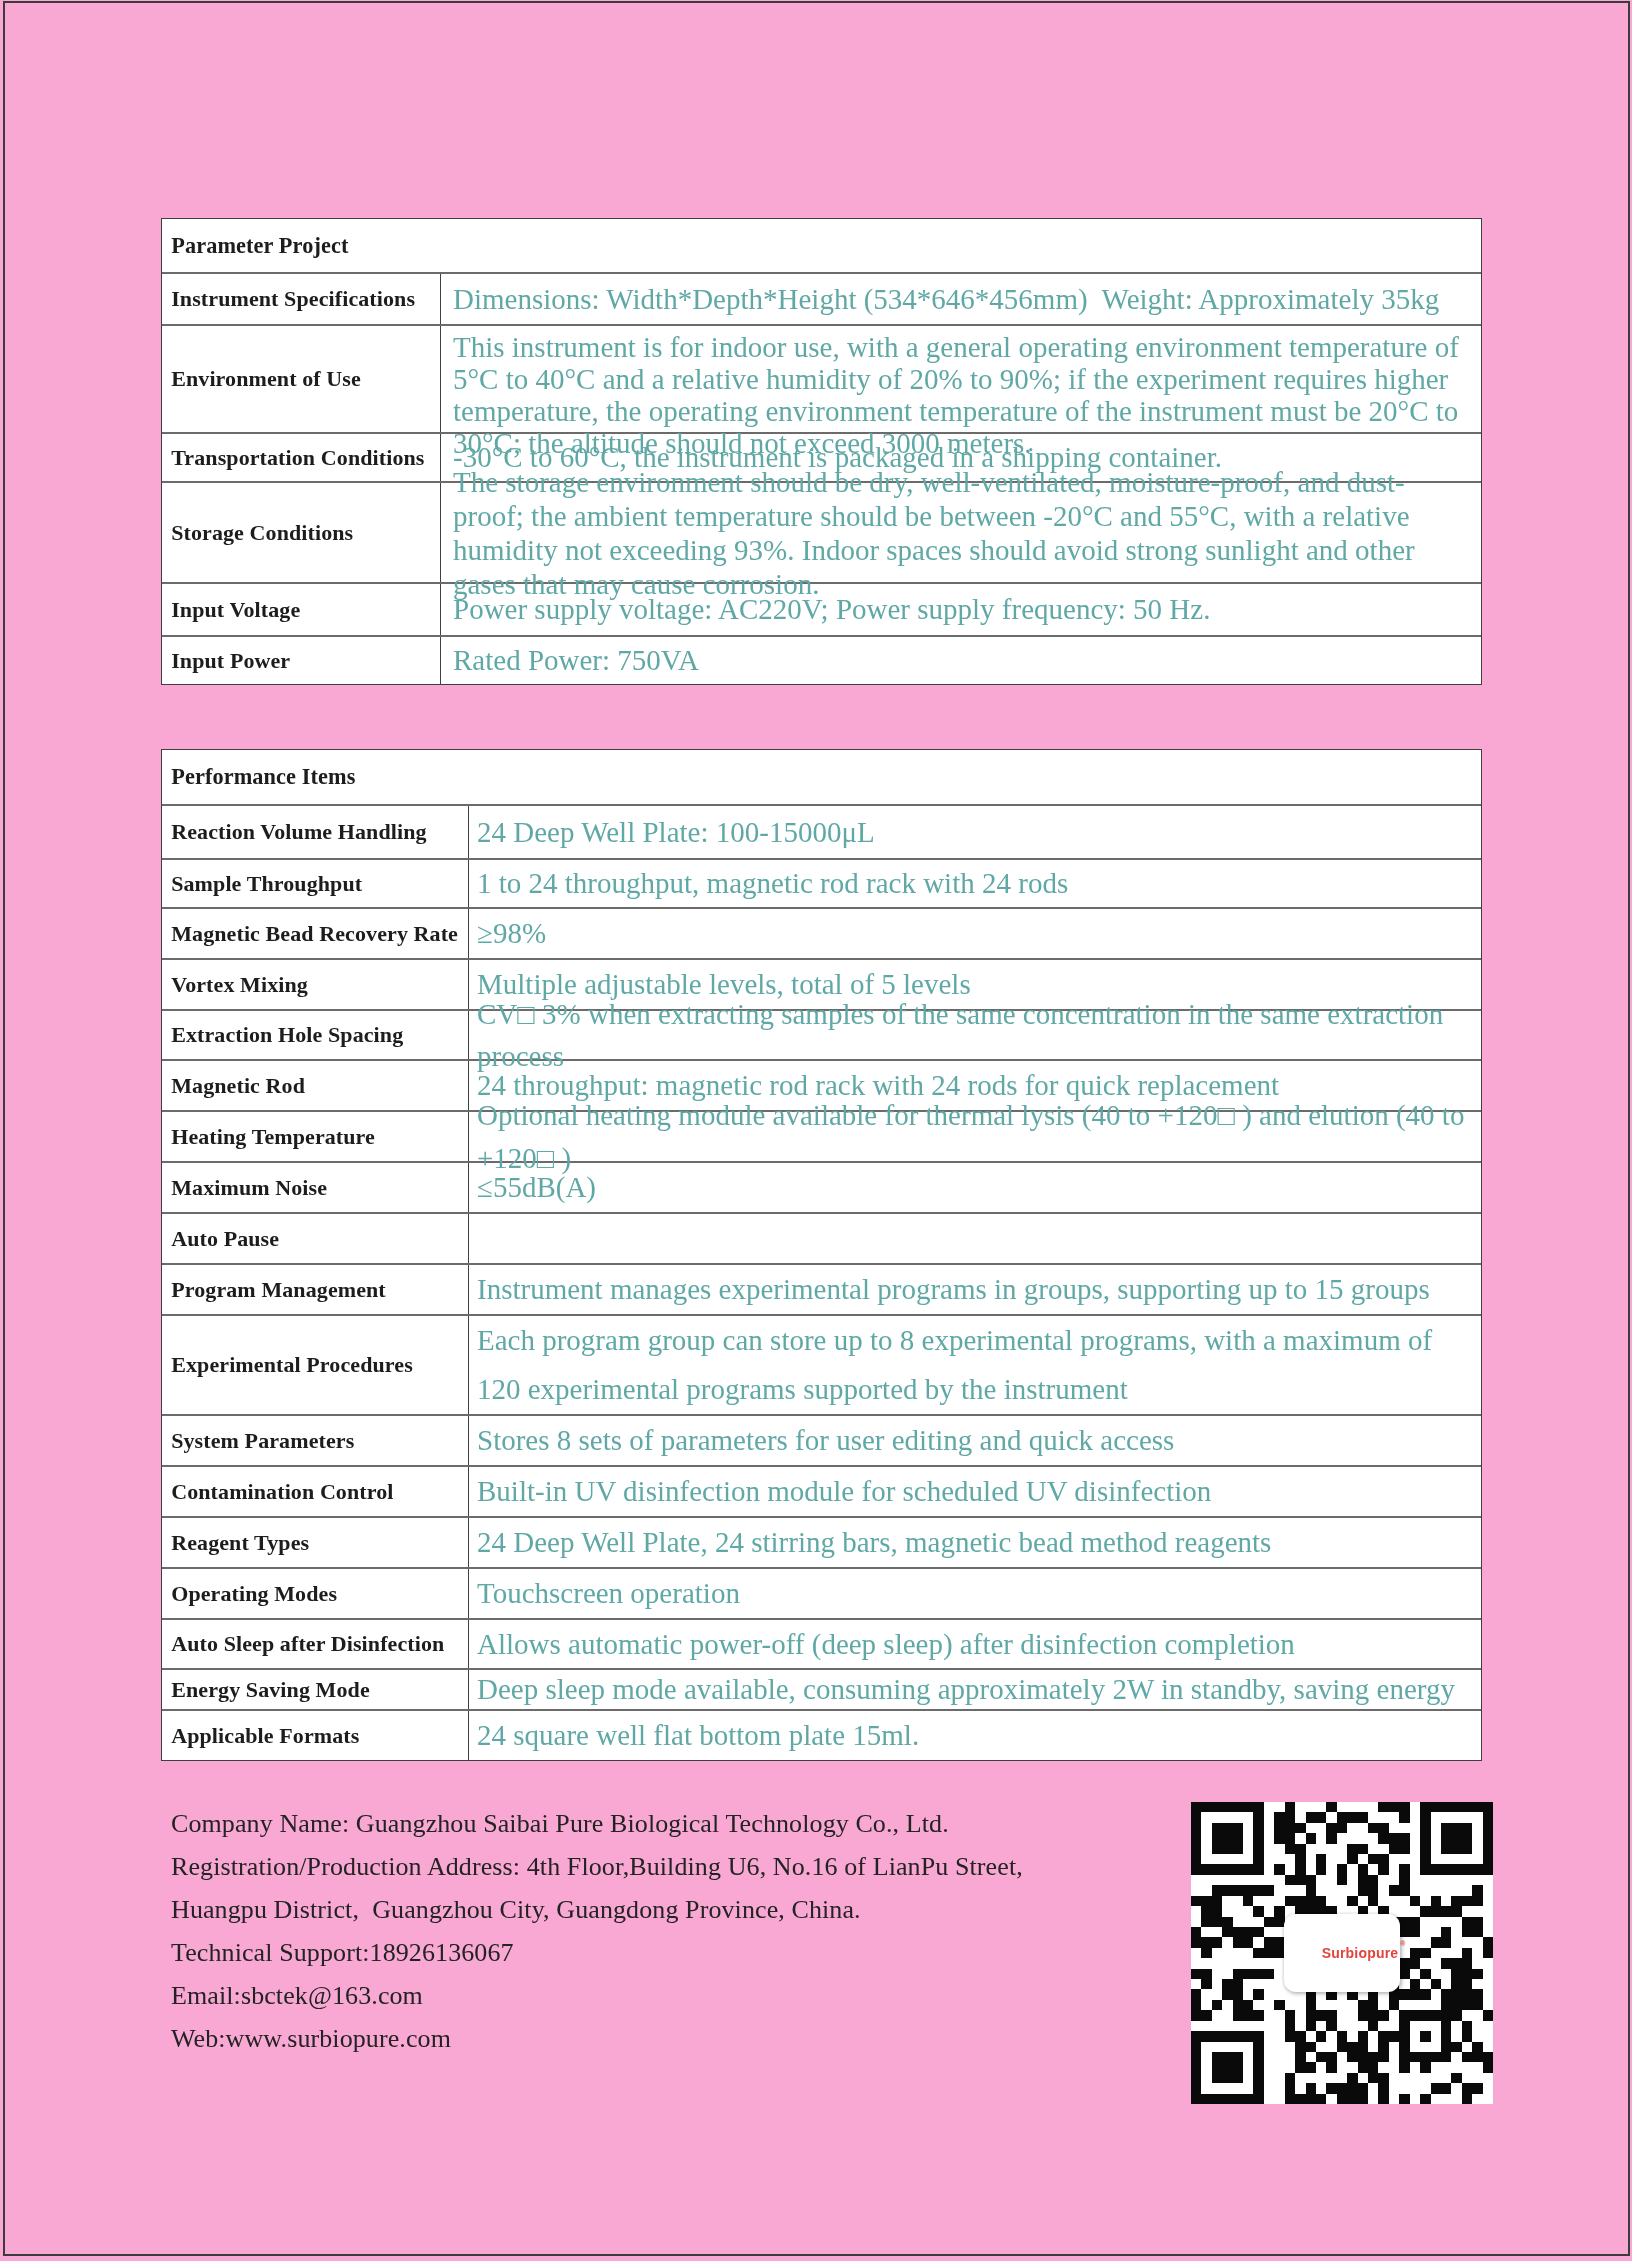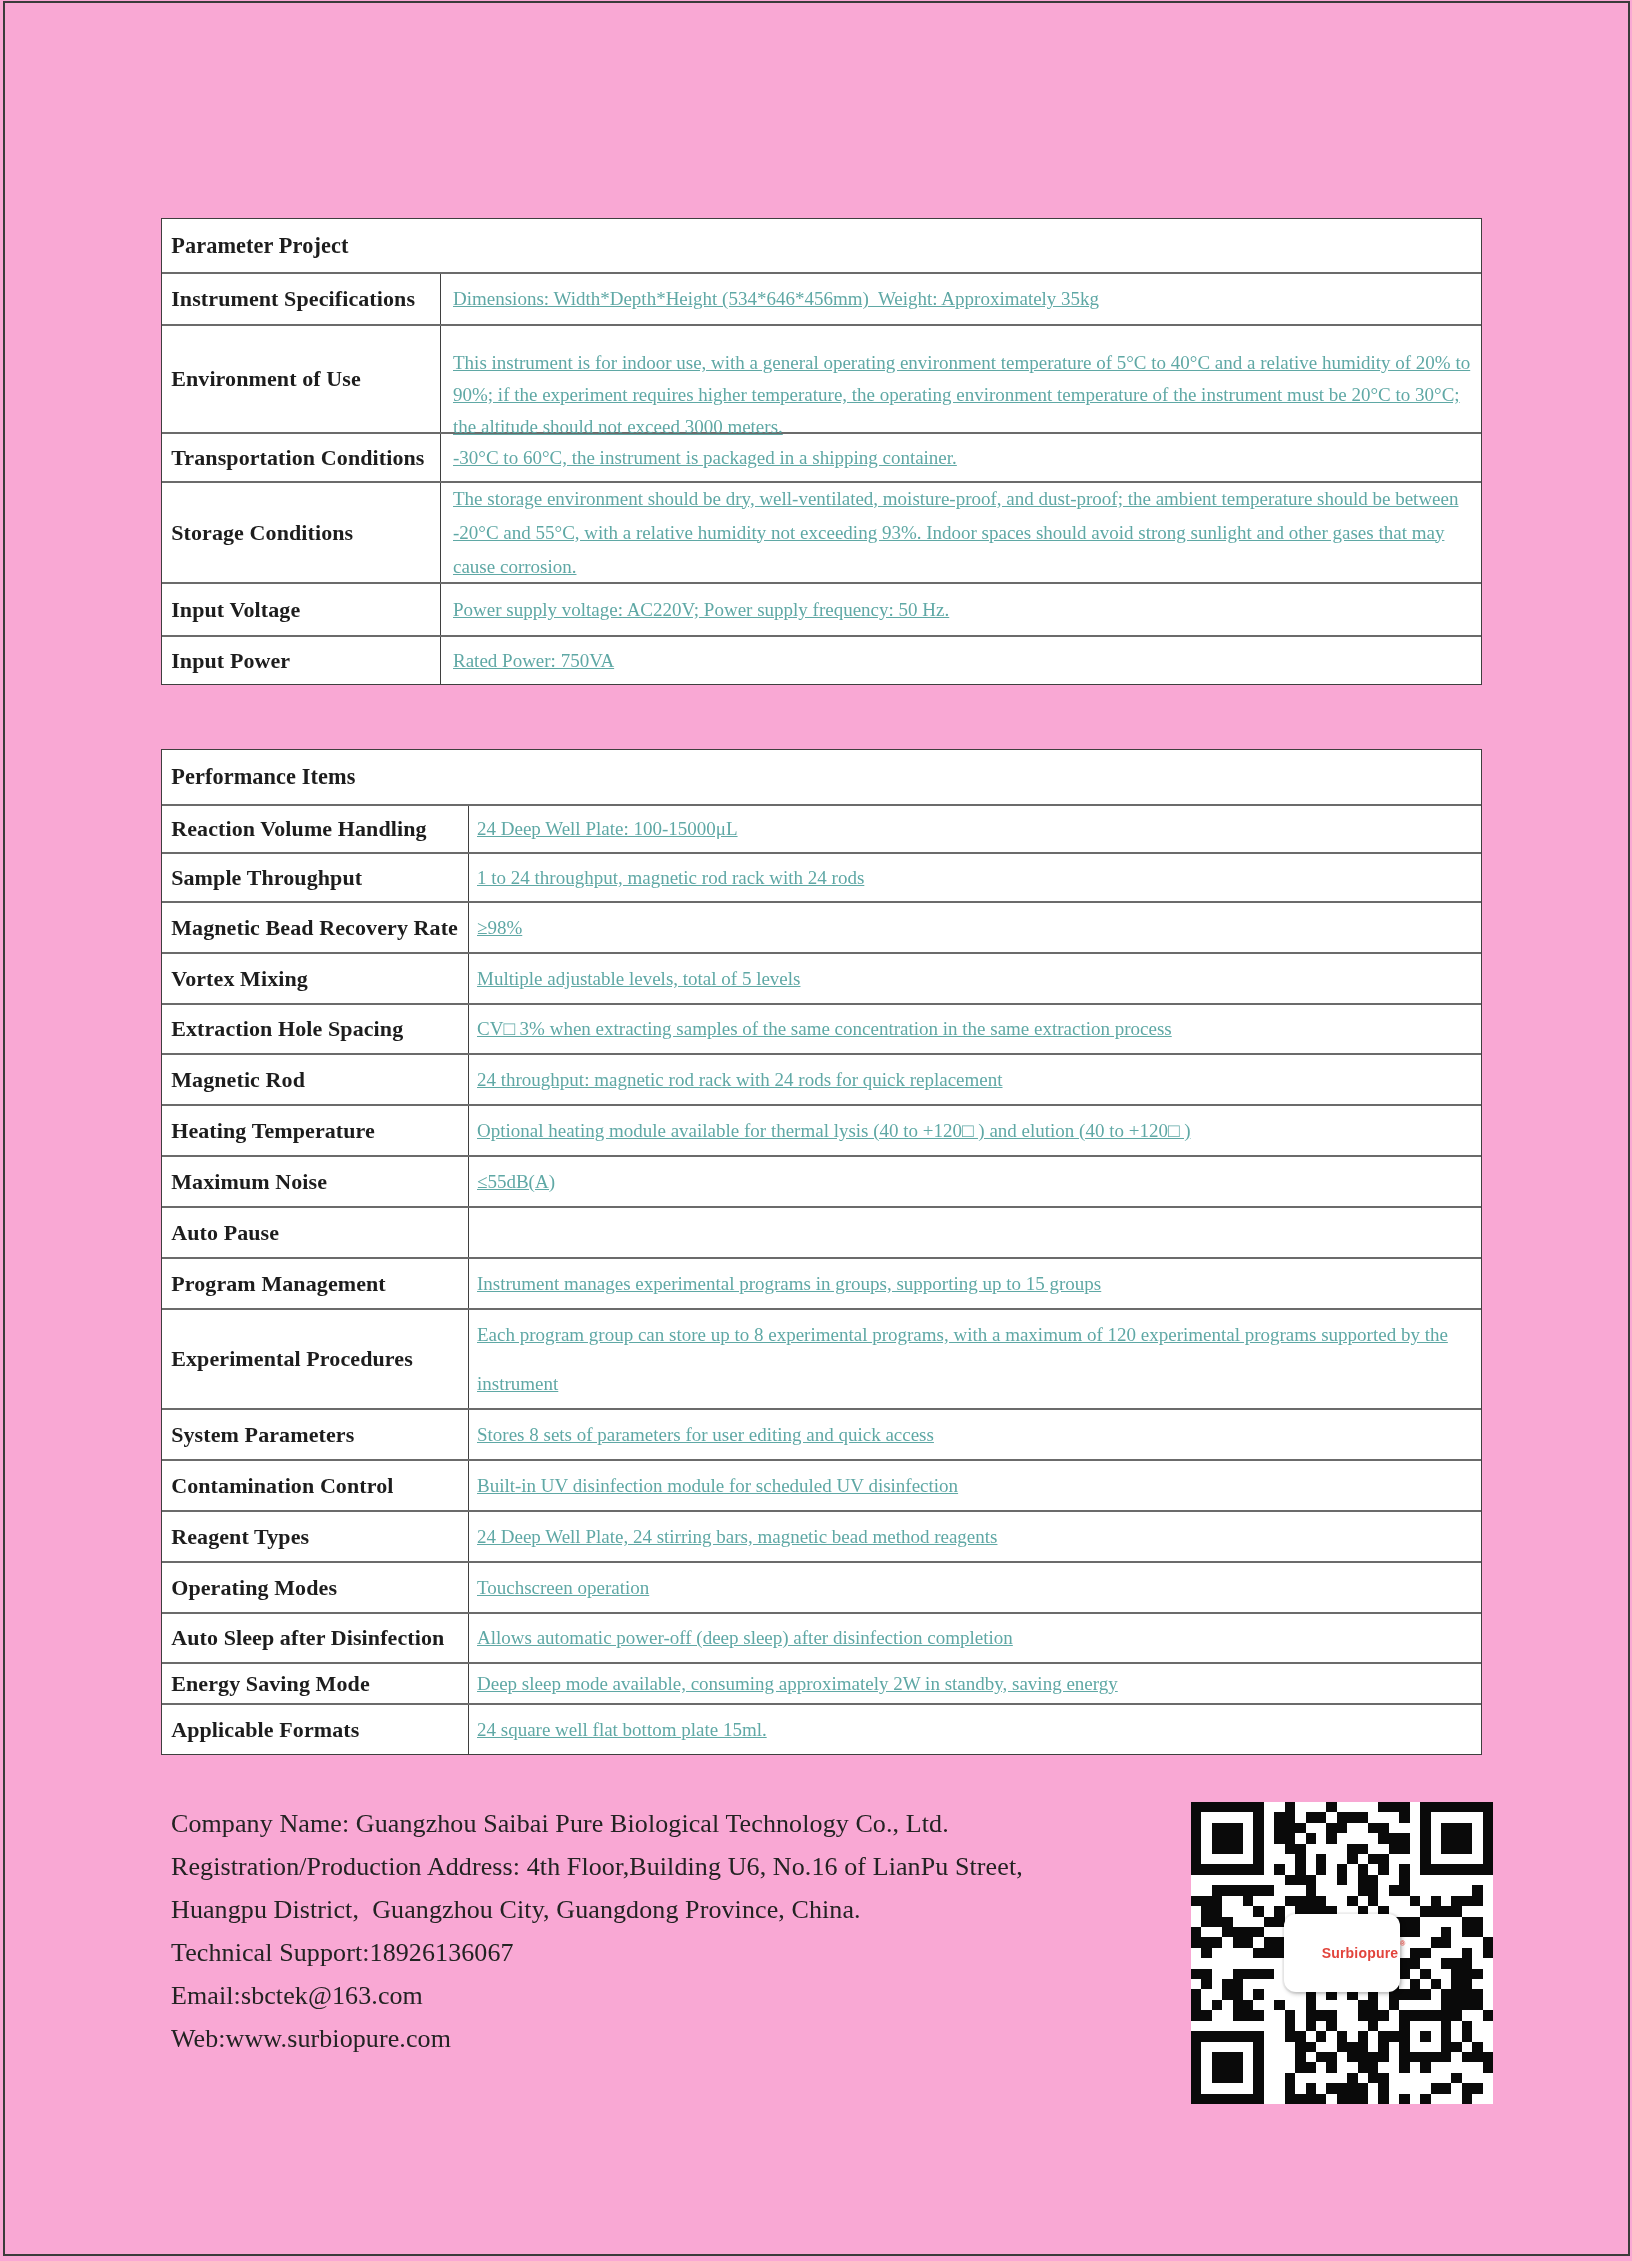--- a/index.html
+++ b/index.html
@@ -18,22 +18,22 @@
 
   .c-label{box-sizing:border-box;border-right:1.3px solid #3f3f3f;
            display:flex;align-items:center;padding-left:9.2px;
            font-weight:bold;color:#1d1d1d;font-size:22px;white-space:nowrap;
            letter-spacing:0.1px;}
   #table1 .c-label{width:279px;}
   #table2 .c-label{width:307px;}
   #table2 .c-value{padding-left:8px;}
 
   .c-value{flex:1;box-sizing:border-box;display:flex;align-items:center;
-           padding-left:12px;padding-right:6.6px;color:#5fa8a5;font-size:19px;
-           line-height:1.45;text-decoration:underline;}
+           padding-left:12px;padding-right:6.6px;color:#5fa8a5;font-size:29px;
+           line-height:1.45;}
   .c-head{border-right:none !important;font-size:22.3px;}
   .lh3{line-height:32px;margin-top:32px;}
   .lh3b{line-height:34px;}
   .lh2{line-height:49px;}
 
   #footer{position:absolute;left:171px;top:1802px;width:999px;
           color:#232323;font-size:26px;line-height:43px;letter-spacing:0.1px;}
   .f-line{white-space:nowrap;}
 
   #qr{position:absolute;left:1191px;top:1802px;width:302px;height:302px;}
@@ -82,21 +82,21 @@
       <div class="c-label">Input Power</div>
       <div class="c-value">Rated Power: 750VA</div>
     </div>
   </div>
 
   <div class="tbl" id="table2">
     <div class="t-row" style="height:54px">
       <div class="c-label c-head" style="border-right:1.3px solid #3f3f3f">Performance Items</div>
       <div class="c-value"></div>
     </div>
-    <div class="t-row" style="height:48px">
+    <div class="t-row" style="height:54px">
       <div class="c-label">Reaction Volume Handling</div>
       <div class="c-value">24 Deep Well Plate: 100-15000μL</div>
     </div>
     <div class="t-row" style="height:49px">
       <div class="c-label">Sample Throughput</div>
       <div class="c-value">1 to 24 throughput, magnetic rod rack with 24 rods</div>
     </div>
     <div class="t-row" style="height:51px">
       <div class="c-label">Magnetic Bead Recovery Rate</div>
       <div class="c-value">≥98%</div>

